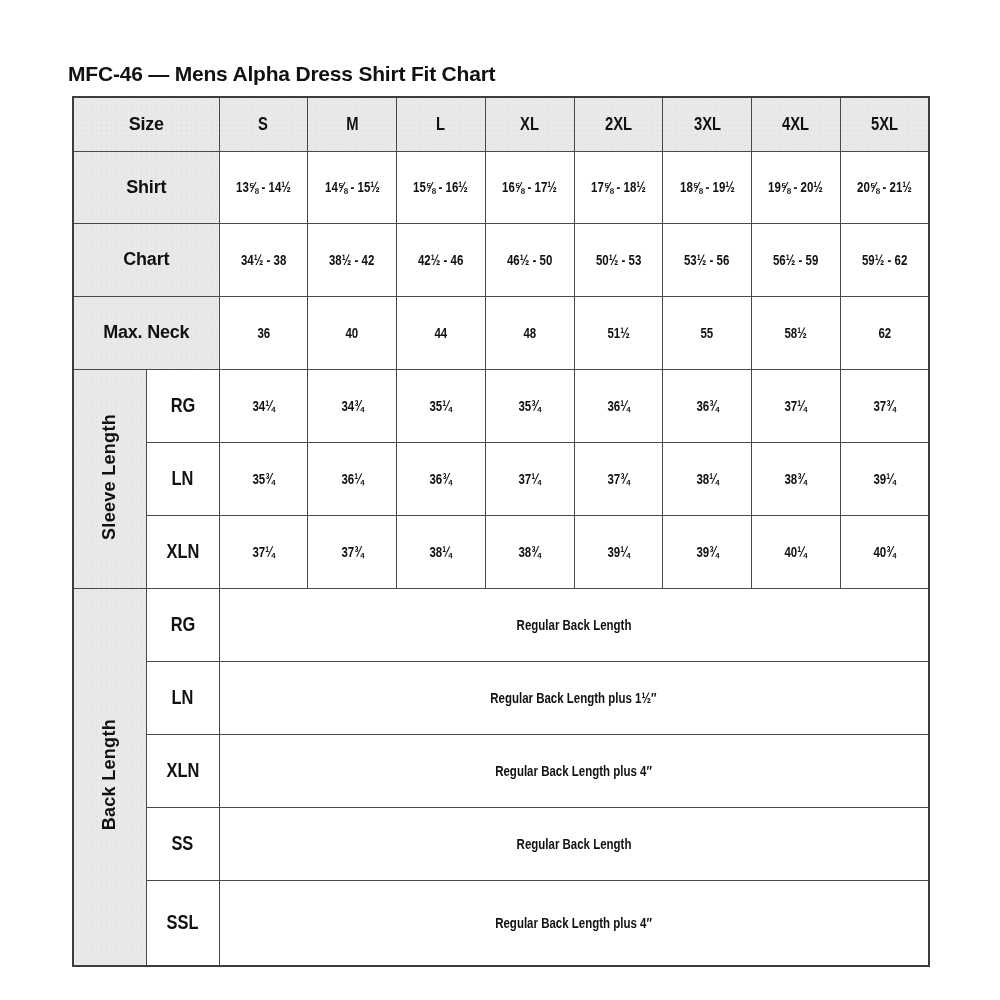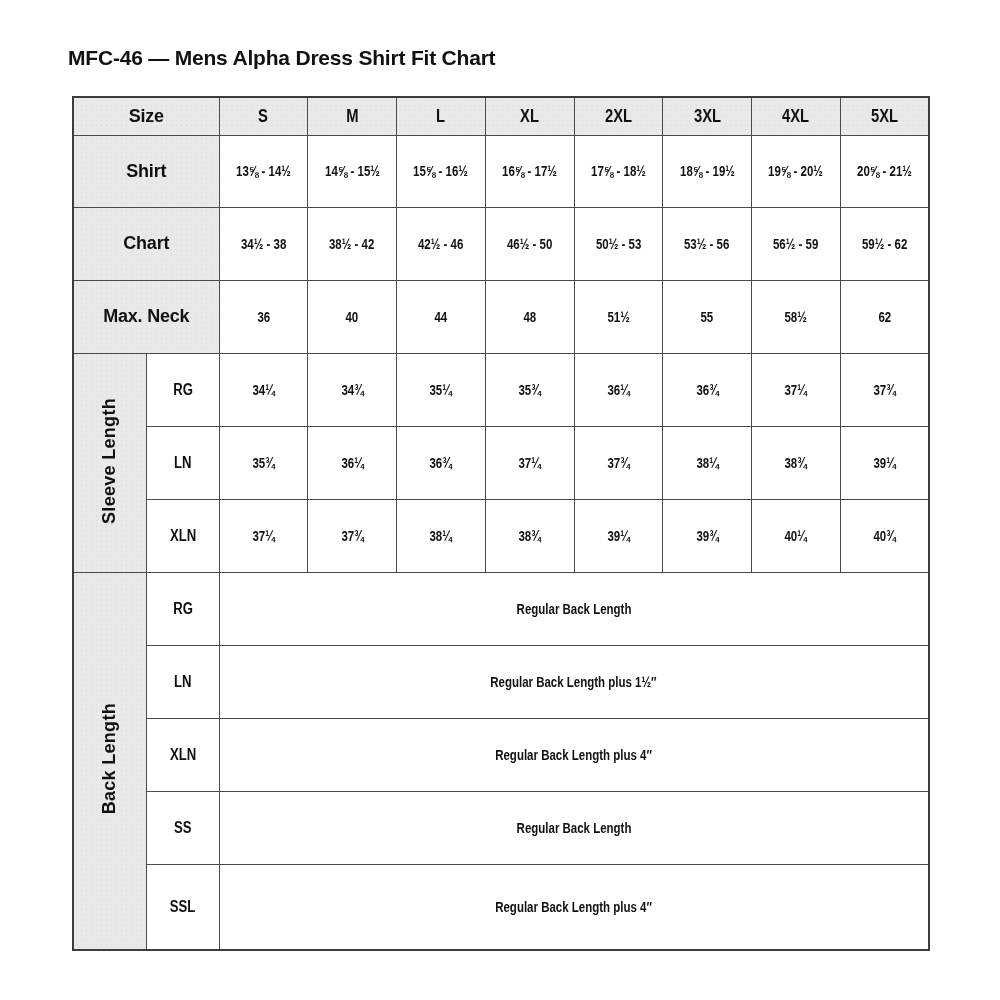--- a/index.html
+++ b/index.html
@@ -4,21 +4,21 @@
 <style>
   html,body{margin:0;padding:0;background:#ffffff;}
   body{
     position:relative;
     width:1000px;height:1000px;
     font-family:"Liberation Sans","DejaVu Sans",sans-serif;
     color:#111111;
   }
   .page-title{
     position:absolute;
-    left:68px;top:46px;
+    left:68px;top:62px;
     font-size:21px;
     font-weight:700;
     letter-spacing:-0.2px;
     color:#111111;
     white-space:nowrap;
   }
   table.fit-chart{
     position:absolute;
     left:72px;top:96px;
     width:856px;
@@ -34,32 +34,32 @@
     overflow:hidden;
   }
   .gray{
     background-color:#e9e9e9;
     background-image:radial-gradient(circle,#d9d9d9 0.8px,rgba(0,0,0,0) 0.9px);
     background-size:5px 5px;
   }
   .rowhead{font-size:18px;font-weight:700;letter-spacing:-0.2px;}
   .sizehead{font-size:18px;font-weight:700;}
   .data{font-size:14px;font-weight:700;}
-  .sub{font-size:16px;font-weight:700;background:#ffffff;}
+  .sub{font-size:20px;font-weight:700;background:#ffffff;}
   .cn{display:inline-block;transform:scaleX(0.82);transform-origin:center;white-space:nowrap;}
   .vert .vtext{
     writing-mode:vertical-rl;
     transform:rotate(180deg);
     display:inline-block;
     font-size:18px;
     font-weight:700;
     letter-spacing:0.3px;
     white-space:nowrap;
   }
-  tr.r-head{height:38px;}
+  tr.r-head{height:54px;}
   tr.r-neck{height:72px;}
   tr.r-std{height:73px;}
   tr.r-last{height:86px;}
 </style>
 </head>
 <body>
 
 <div class="page-title">MFC-46 — Mens Alpha Dress Shirt Fit Chart</div>
 
 <table class="fit-chart">

